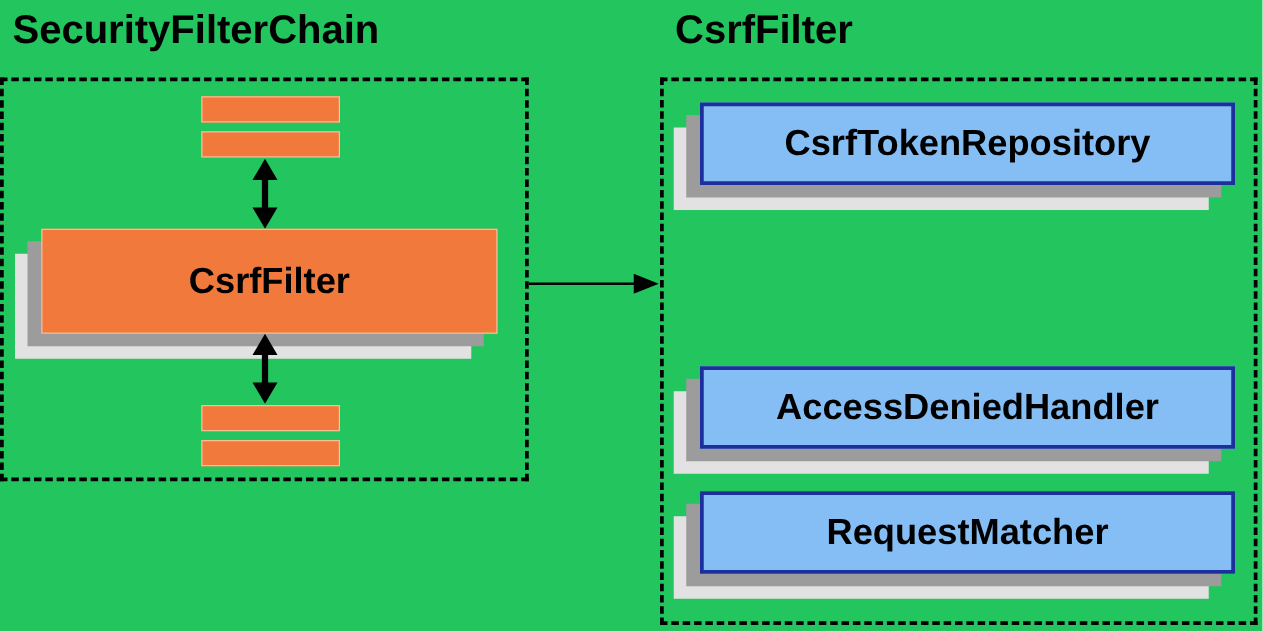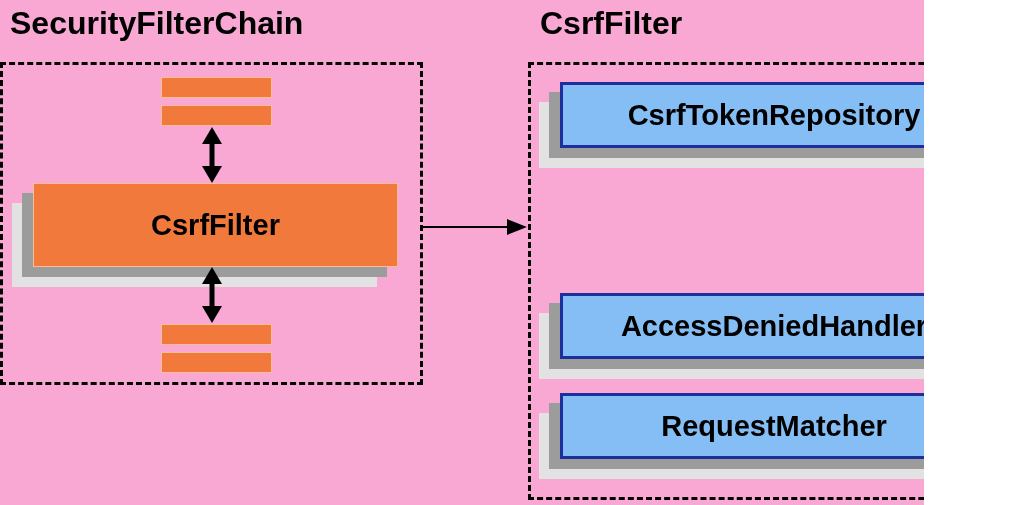--- a/index.html
+++ b/index.html
@@ -2,23 +2,23 @@
 <html><head>
 <meta charset="utf-8">
 <style>
   html, body {
     margin: 0;
     padding: 0;
     background: #ffffff;
   }
   .canvas {
     position: relative;
-    width: 924px;
+    width: 1010px;
     height: 505px;
-    background: #f9a8d4;
+    background: #22c55e;
     font-family: "Liberation Sans", sans-serif;
     color: #000000;
     overflow: hidden;
   }
   .panel-title {
     position: absolute;
     top: 6px;
     font-size: 32px;
     font-weight: bold;
     line-height: 1.1;

